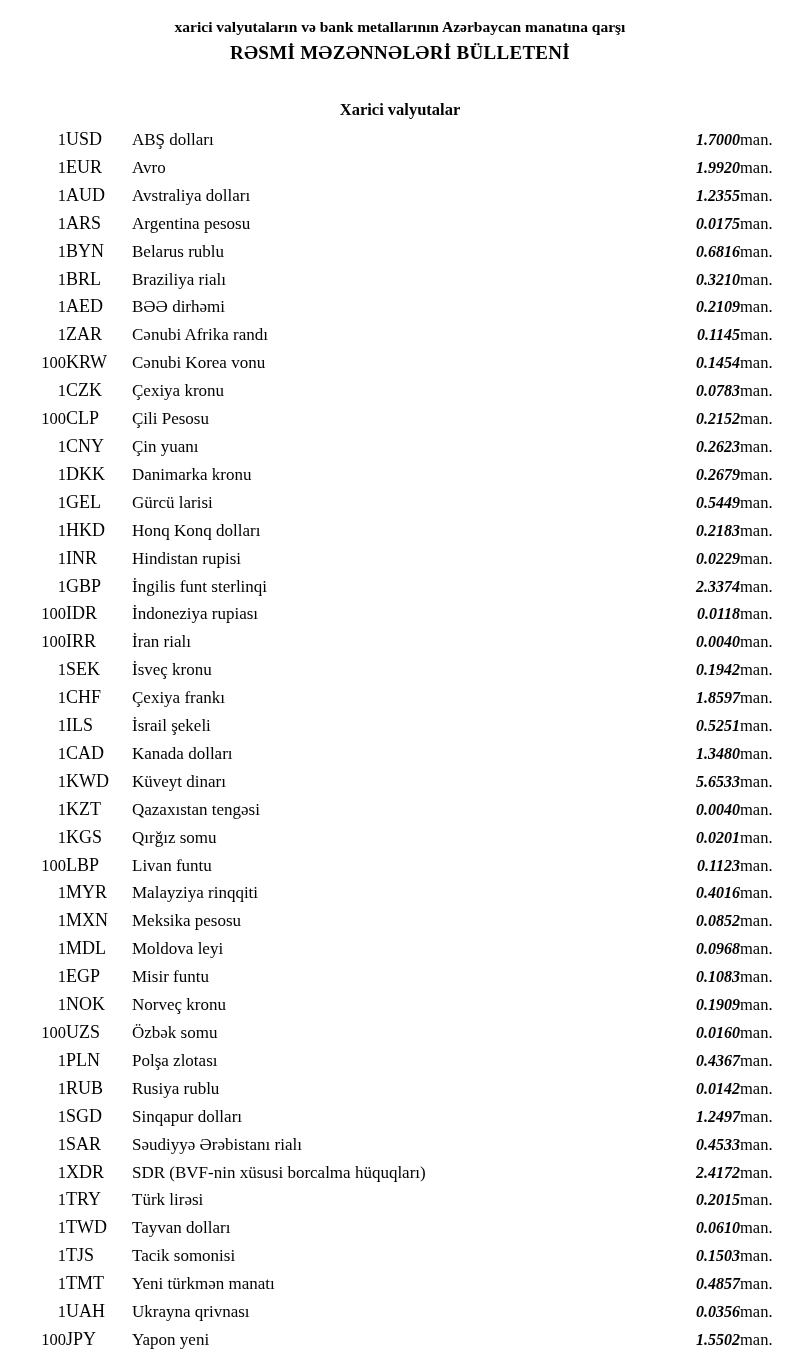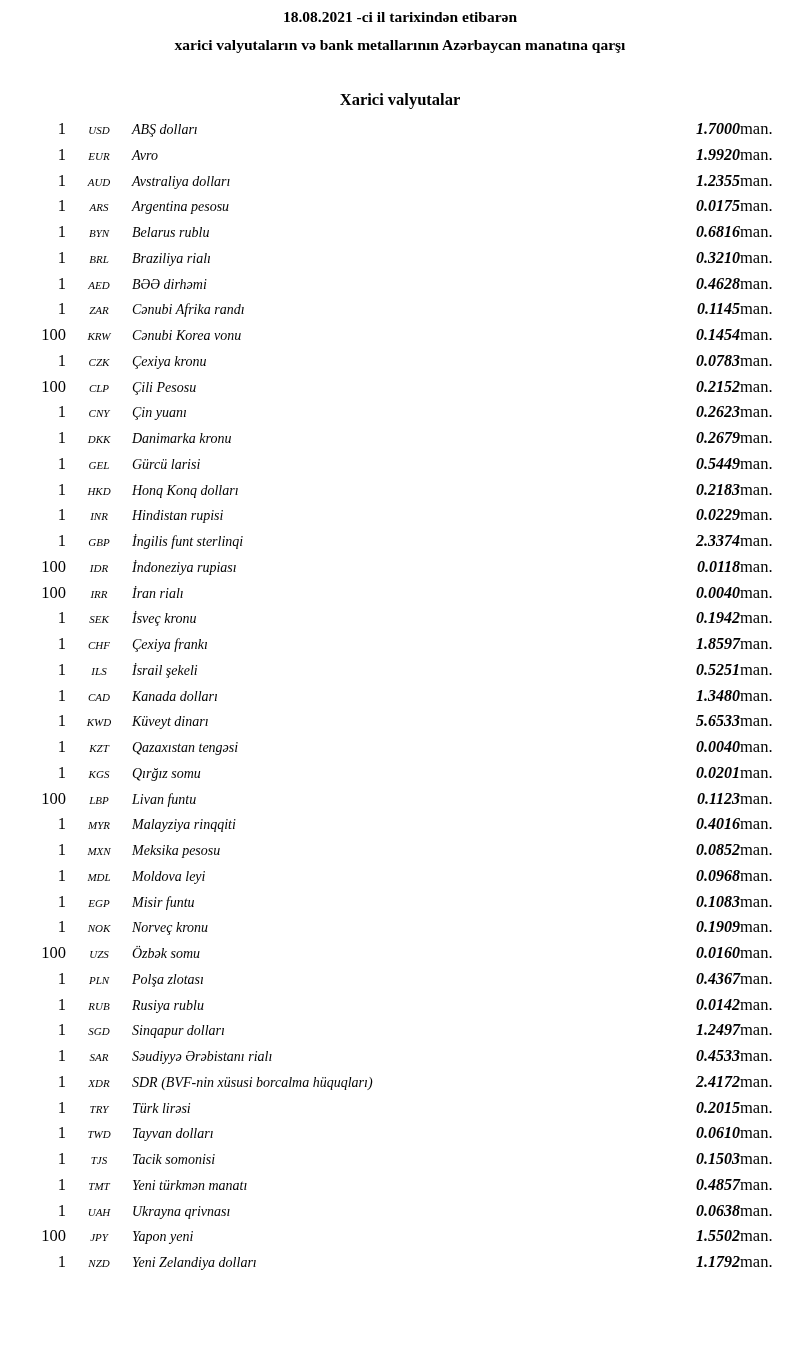--- a/index.html
+++ b/index.html
@@ -61,28 +61,26 @@
     white-space: nowrap;
   }
   td.qty {
     width: 66px;
     text-align: right;
     padding-right: 10px;
     font-size: 16.5px;
   }
   td.code {
     width: 66px;
-    text-align: center;
-    font-size: 11px;
-    font-style: italic;
+    text-align: left;
+    font-size: 18px;
   }
   td.name {
     padding-left: 14px;
-    font-size: 14px;
-    font-style: italic;
+    font-size: 17px;
   }
   td.value {
     width: 126px;
     text-align: right;
     font-style: italic;
     font-weight: bold;
     font-size: 16px;
     padding-right: 8px;
     margin-top: 28px;
   }
@@ -93,22 +91,22 @@
     padding-left: 2px;
     margin-left: 30px;
   }
 </style>
 </head>
 <body>
 
 <div class="page">
 
   <div class="header">
-    <div class="title-date">18.08.2021 -ci il tarixindən etibarən</div>
     <div class="title-sub">xarici valyutaların və bank metallarının Azərbaycan manatına qarşı</div>
+    <div class="title-bulletin">RƏSMİ MƏZƏNNƏLƏRİ BÜLLETENİ</div>
   </div>
 
   <div class="section-title">Xarici valyutalar</div>
 
   <table class="rates">
     <tbody>
         <tr>
           <td class="qty">1</td>
           <td class="code">USD</td>
           <td class="name">ABŞ dolları</td>
@@ -147,21 +145,21 @@
           <td class="qty">1</td>
           <td class="code">BRL</td>
           <td class="name">Braziliya rialı</td>
           <td class="value">0.3210</td>
           <td class="unit">man.</td>
         </tr>
         <tr>
           <td class="qty">1</td>
           <td class="code">AED</td>
           <td class="name">BƏƏ dirhəmi</td>
-          <td class="value">0.4628</td>
+          <td class="value">0.2109</td>
           <td class="unit">man.</td>
         </tr>
         <tr>
           <td class="qty">1</td>
           <td class="code">ZAR</td>
           <td class="name">Cənubi Afrika randı</td>
           <td class="value">0.1145</td>
           <td class="unit">man.</td>
         </tr>
         <tr>
@@ -399,21 +397,21 @@
           <td class="qty">1</td>
           <td class="code">TMT</td>
           <td class="name">Yeni türkmən manatı</td>
           <td class="value">0.4857</td>
           <td class="unit">man.</td>
         </tr>
         <tr>
           <td class="qty">1</td>
           <td class="code">UAH</td>
           <td class="name">Ukrayna qrivnası</td>
-          <td class="value">0.0638</td>
+          <td class="value">0.0356</td>
           <td class="unit">man.</td>
         </tr>
         <tr>
           <td class="qty">100</td>
           <td class="code">JPY</td>
           <td class="name">Yapon yeni</td>
           <td class="value">1.5502</td>
           <td class="unit">man.</td>
         </tr>
         <tr>

